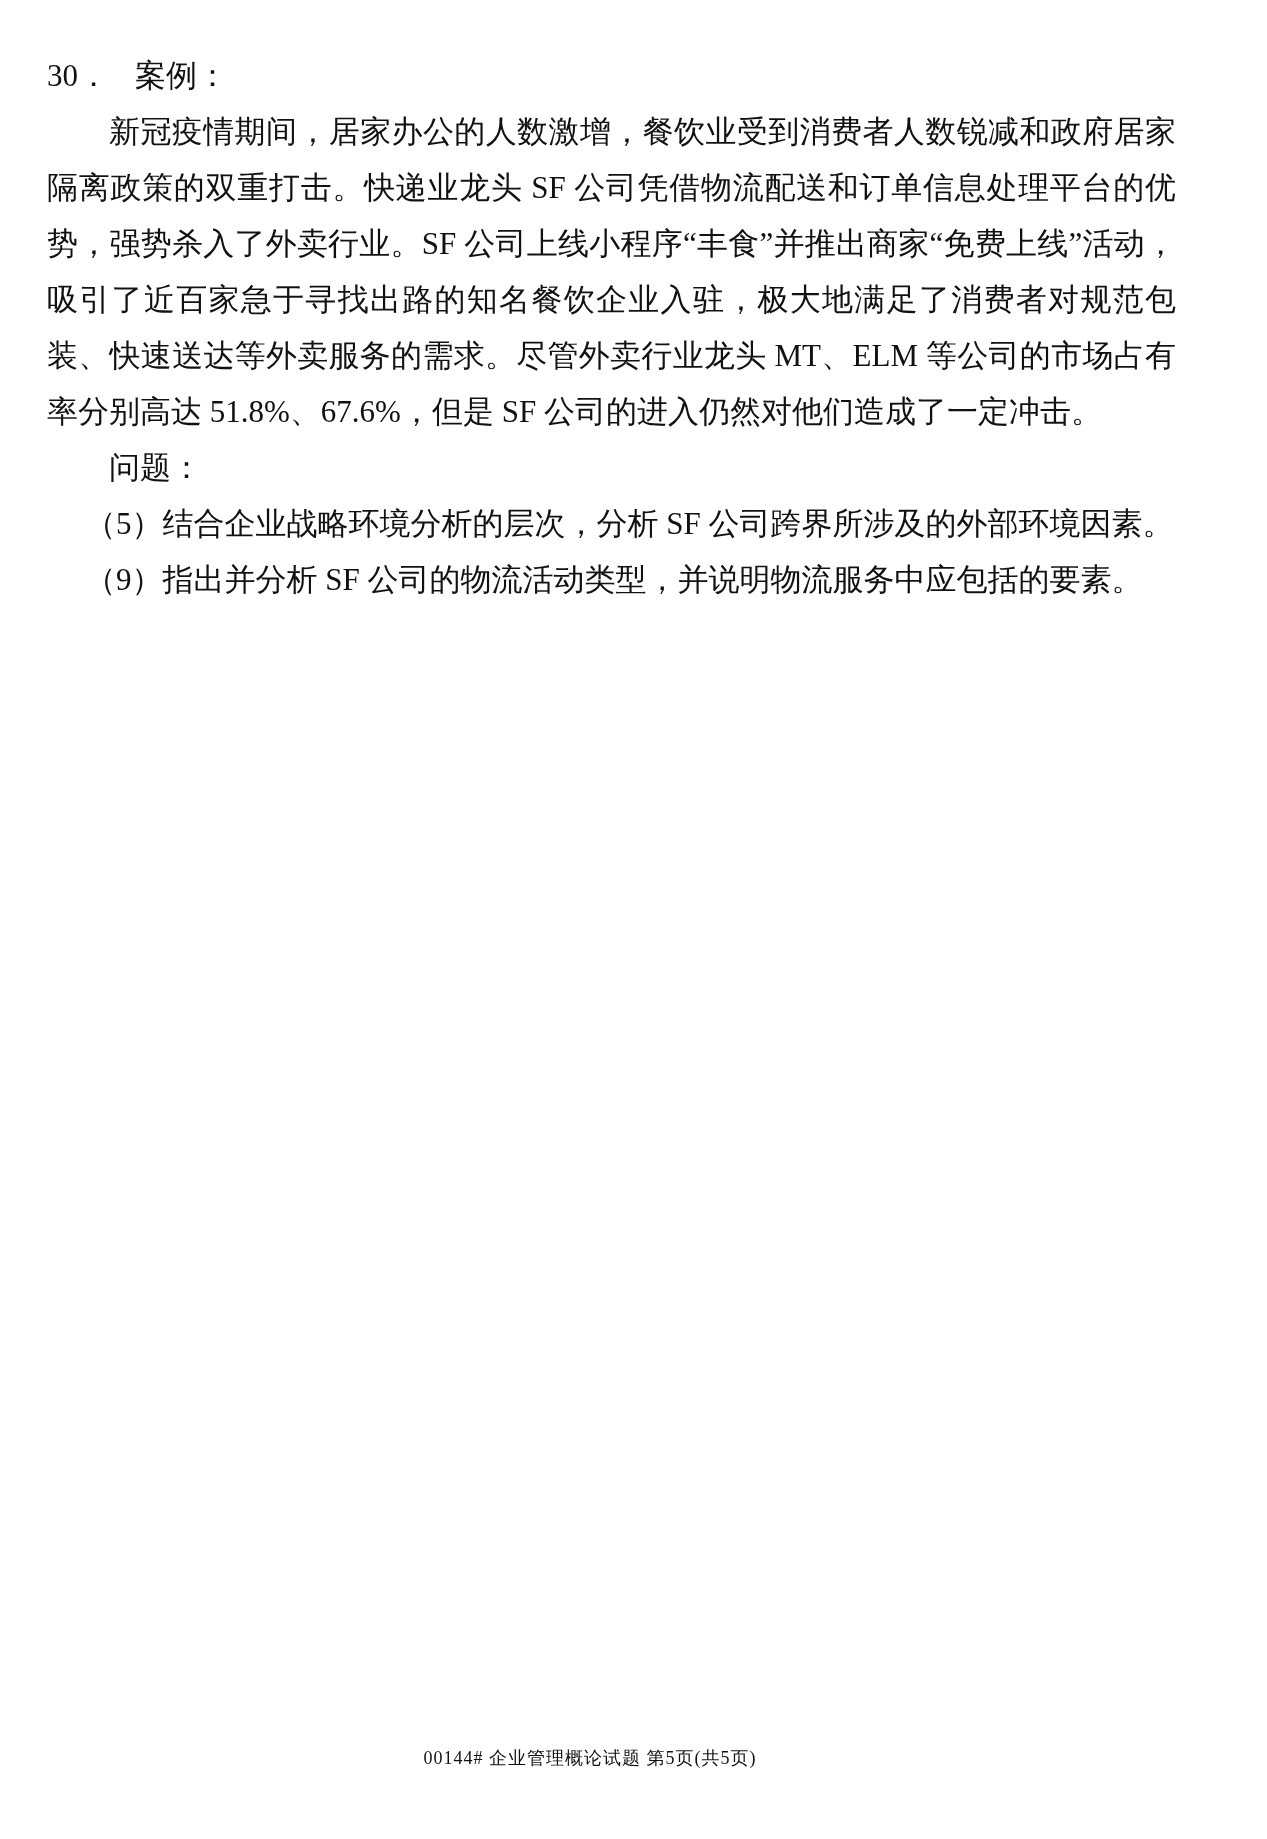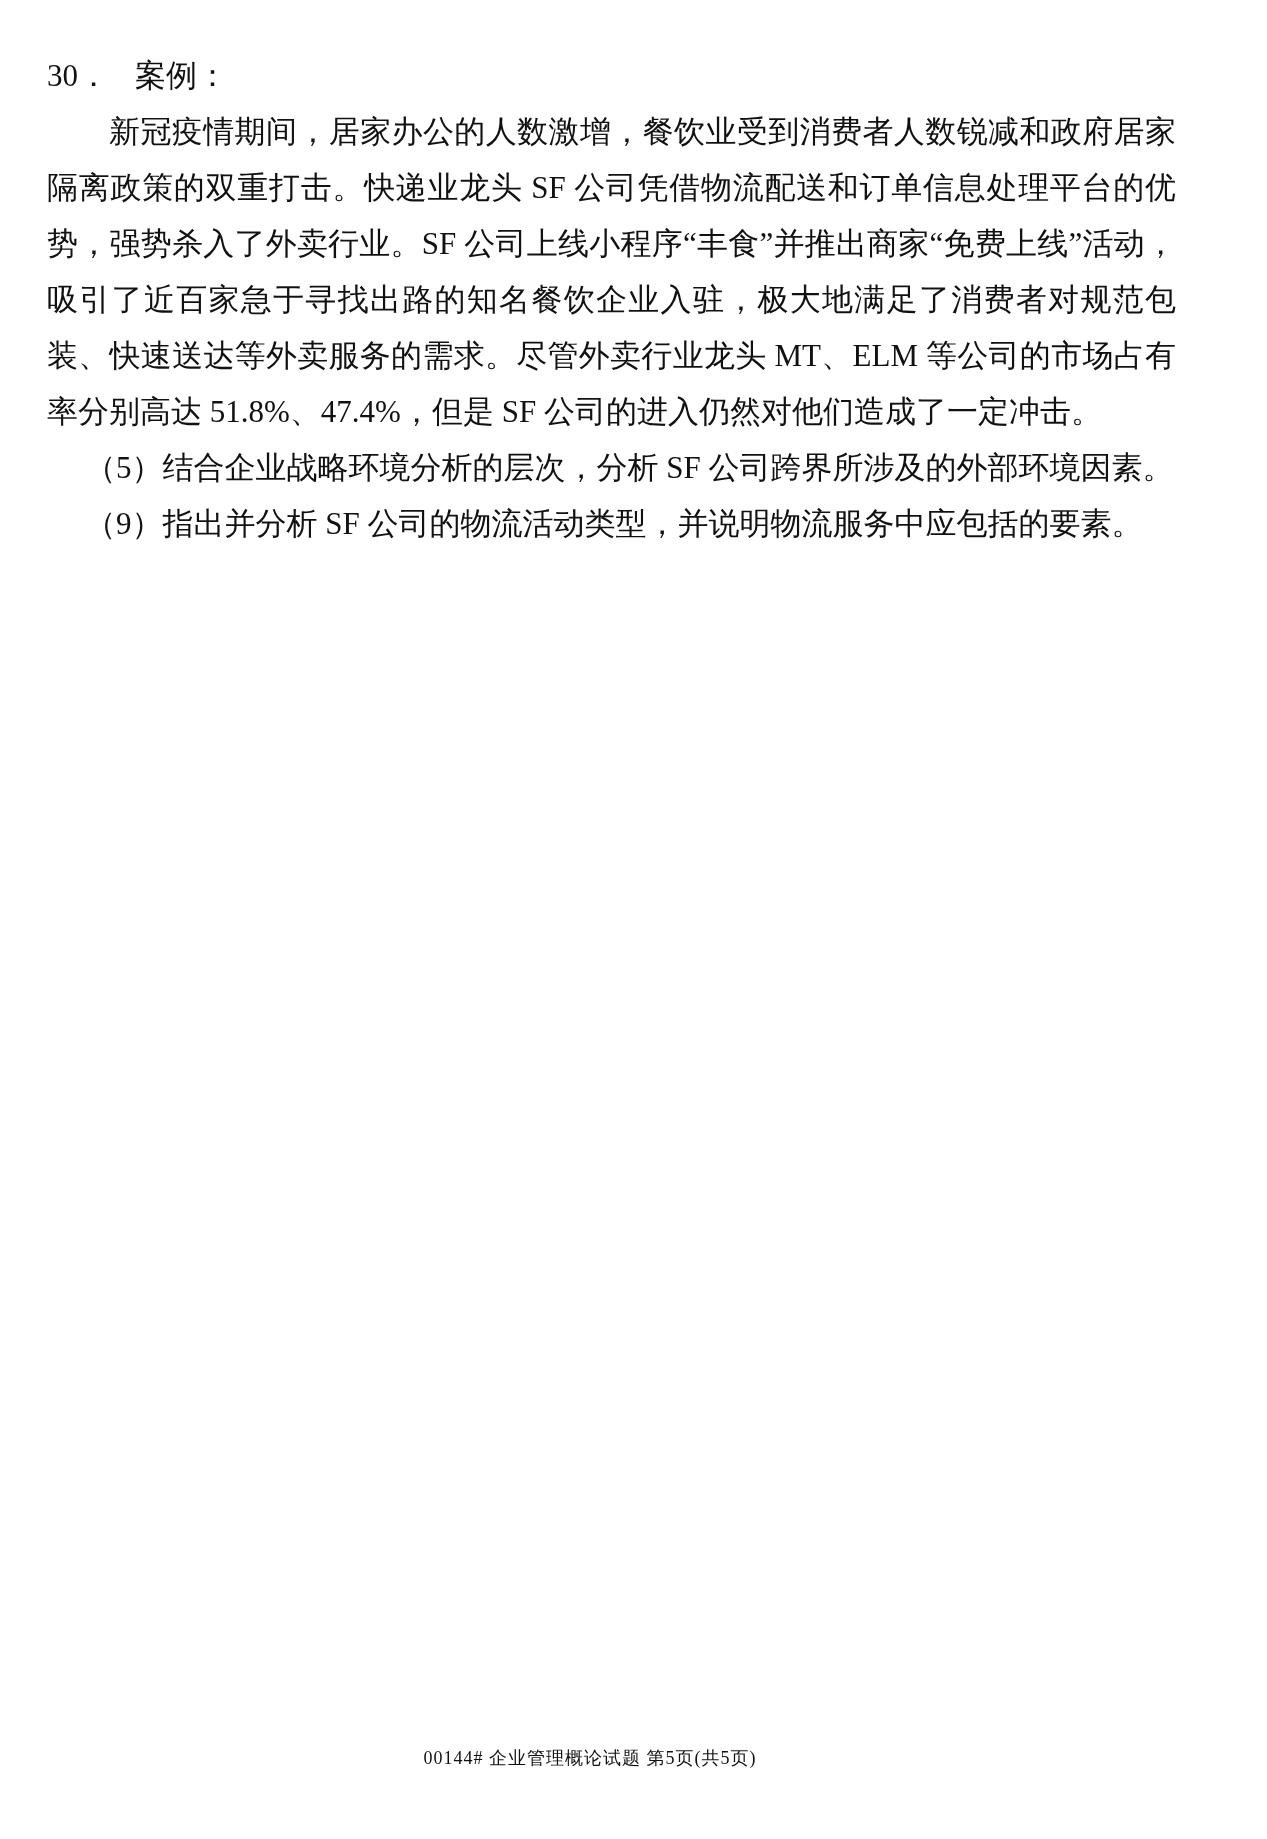--- a/index.html
+++ b/index.html
@@ -62,22 +62,23 @@
 </head>
 <body>
 
 <div class="page">
   <div class="content">
 
     <div class="heading">
       <span class="num">30．</span><span>案例：</span>
     </div>
 
-    <p class="case-paragraph">新冠疫情期间，居家办公的人数激增，餐饮业受到消费者人数锐减和政府居家隔离政策的双重打击。快递业龙头 SF 公司凭借物流配送和订单信息处理平台的优势，强势杀入了外卖行业。SF 公司上线小程序“丰食”并推出商家“免费上线”活动，吸引了近百家急于寻找出路的知名餐饮企业入驻，极大地满足了消费者对规范包装、快速送达等外卖服务的需求。尽管外卖行业龙头 MT、ELM 等公司的市场占有率分别高达 51.8%、47.4%，但是 SF 公司的进入仍然对他们造成了一定冲击。</p>
+    <p class="case-paragraph">新冠疫情期间，居家办公的人数激增，餐饮业受到消费者人数锐减和政府居家隔离政策的双重打击。快递业龙头 SF 公司凭借物流配送和订单信息处理平台的优势，强势杀入了外卖行业。SF 公司上线小程序“丰食”并推出商家“免费上线”活动，吸引了近百家急于寻找出路的知名餐饮企业入驻，极大地满足了消费者对规范包装、快速送达等外卖服务的需求。尽管外卖行业龙头 MT、ELM 等公司的市场占有率分别高达 51.8%、67.6%，但是 SF 公司的进入仍然对他们造成了一定冲击。</p>
 
+    <div class="q-label">问题：</div>
 
     <div class="question">（5）结合企业战略环境分析的层次，分析 SF 公司跨界所涉及的外部环境因素。</div>
 
     <div class="question">（9）指出并分析 SF 公司的物流活动类型，并说明物流服务中应包括的要素。</div>
 
   </div>
 
   <div class="footer">00144# 企业管理概论试题 第5页(共5页)</div>
 </div>
 

